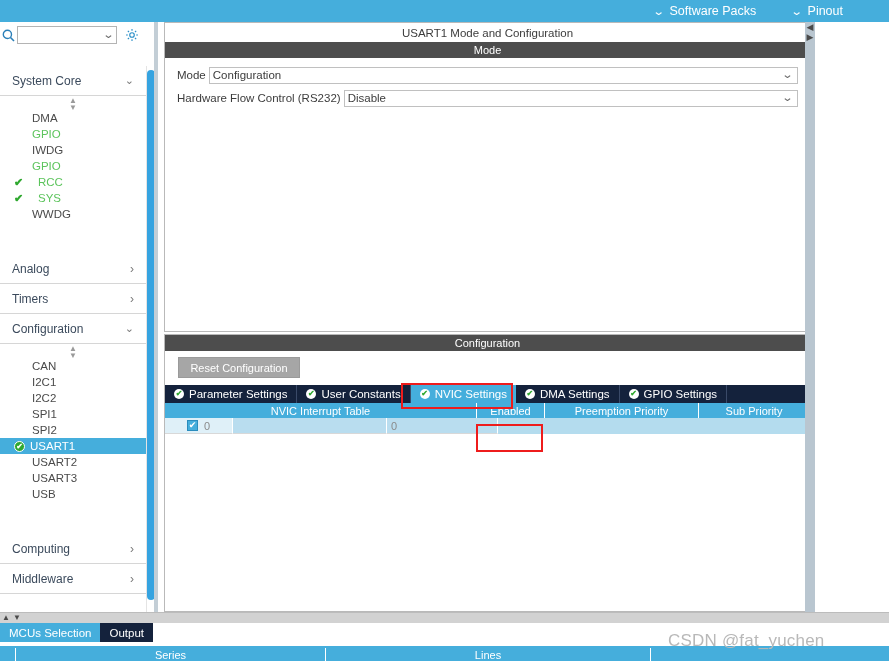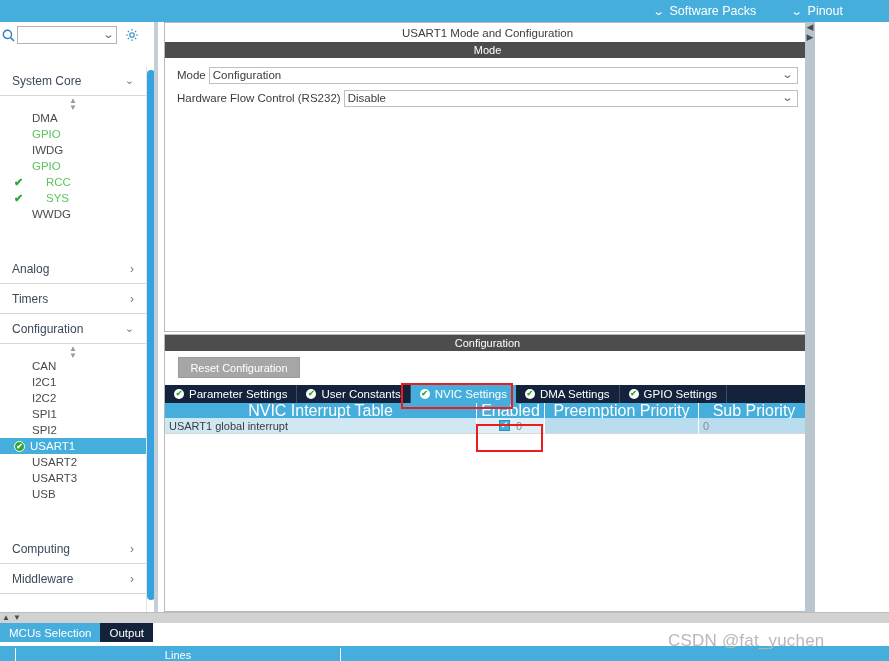--- a/index.html
+++ b/index.html
@@ -80,21 +80,21 @@
     height: 13px; display: flex; align-items: center; justify-content: center;
     color: #9a9a9a; font-size: 8px; line-height: 7px; flex-direction: column;
   }
   .items { padding: 1px 0 6px 0; }
   .item {
     height: 16px; display: flex; align-items: center; font-size: 11.5px;
     padding-left: 14px; color: #4a4a4a; position: relative;
   }
   .item .chk { width: 16px; color: #2fa82f; font-size: 11px; font-weight: bold;
                display: inline-flex; align-items: center; }
-  .item .lbl { margin-left: 16px; }
+  .item .lbl { margin-left: 8px; }
   .item.noind .lbl { margin-left: 18px; }
   .item.green .lbl { color: #5cc45c; }
   .item.sel { background: #45aedc; }
   .item.sel .lbl { color: #ffffff; margin-left: 2px; }
   .greencircle {
     width: 11px; height: 11px; border-radius: 50%; background: #2fa82f;
     display: inline-flex; align-items: center; justify-content: center;
     color: #ffffff; font-size: 8px; font-weight: bold; margin-right: 3px;
     border: 1.5px solid #ffffff;
   }
@@ -168,21 +168,21 @@
     width: 10px; height: 10px; border-radius: 50%; background: #ffffff;
     display: inline-flex; align-items: center; justify-content: center;
     color: #2fa82f; font-size: 8px; font-weight: bold; line-height: 1;
   }
   .tab.active .tickdot { background: #ffffff; color: #2fa82f; }
   .tabstrip-rest { flex: 1; background: #14223c; }
 
   .nvic-table { width: 100%; }
   .nvic-head { display: flex; height: 15px; background: #45aedc; }
   .nvic-head .th {
-    color: #ffffff; font-size: 16px; display: flex; align-items: center;
+    color: #ffffff; font-size: 11px; display: flex; align-items: center;
     justify-content: center; border-right: 1px solid #ffffff; text-align: right;
   }
   .nvic-row { display: flex; height: 16px; background: #b4dcee; }
   .nvic-row .td {
     font-size: 11px; color: #3c3c3c; display: flex; align-items: center;
     border-right: 1px solid #ffffff; border-bottom: 1px solid #d8d8d8;
   }
   .col-name { width: 312px; }
   .col-en   { width: 68px; }
   .col-pre  { width: 154px; }
@@ -450,21 +450,20 @@
         </div>
 
         <div class="nvic-table">
           <div class="nvic-head">
             <div class="th col-name">NVIC Interrupt Table</div>
             <div class="th col-en">Enabled</div>
             <div class="th col-pre">Preemption Priority</div>
             <div class="th col-sub">Sub Priority</div>
           </div>
           <div class="nvic-row">
-            <div class="td col-name">USART1 global interrupt</div>
             <div class="td col-en">
               <span class="cb">✔</span>
               <span class="pre-inline">0</span>
             </div>
             <div class="td col-pre"></div>
             <div class="td col-sub">0</div>
           </div>
         </div>
 
       </div>
@@ -490,18 +489,19 @@
       <span>MCUs Selection</span>
     </div>
     <div class="bottab unsel">
       <span>Output</span>
     </div>
     <div class="bottabs-rest"></div>
   </div>
 
   <div class="bottable-head">
     <div class="bth bth-gap"></div>
+    <div class="bth bth-series">Series</div>
     <div class="bth bth-lines">Lines</div>
   </div>
 
   <div class="watermark">CSDN @fat_yuchen</div>
 
 </div>
 
 </body></html>

